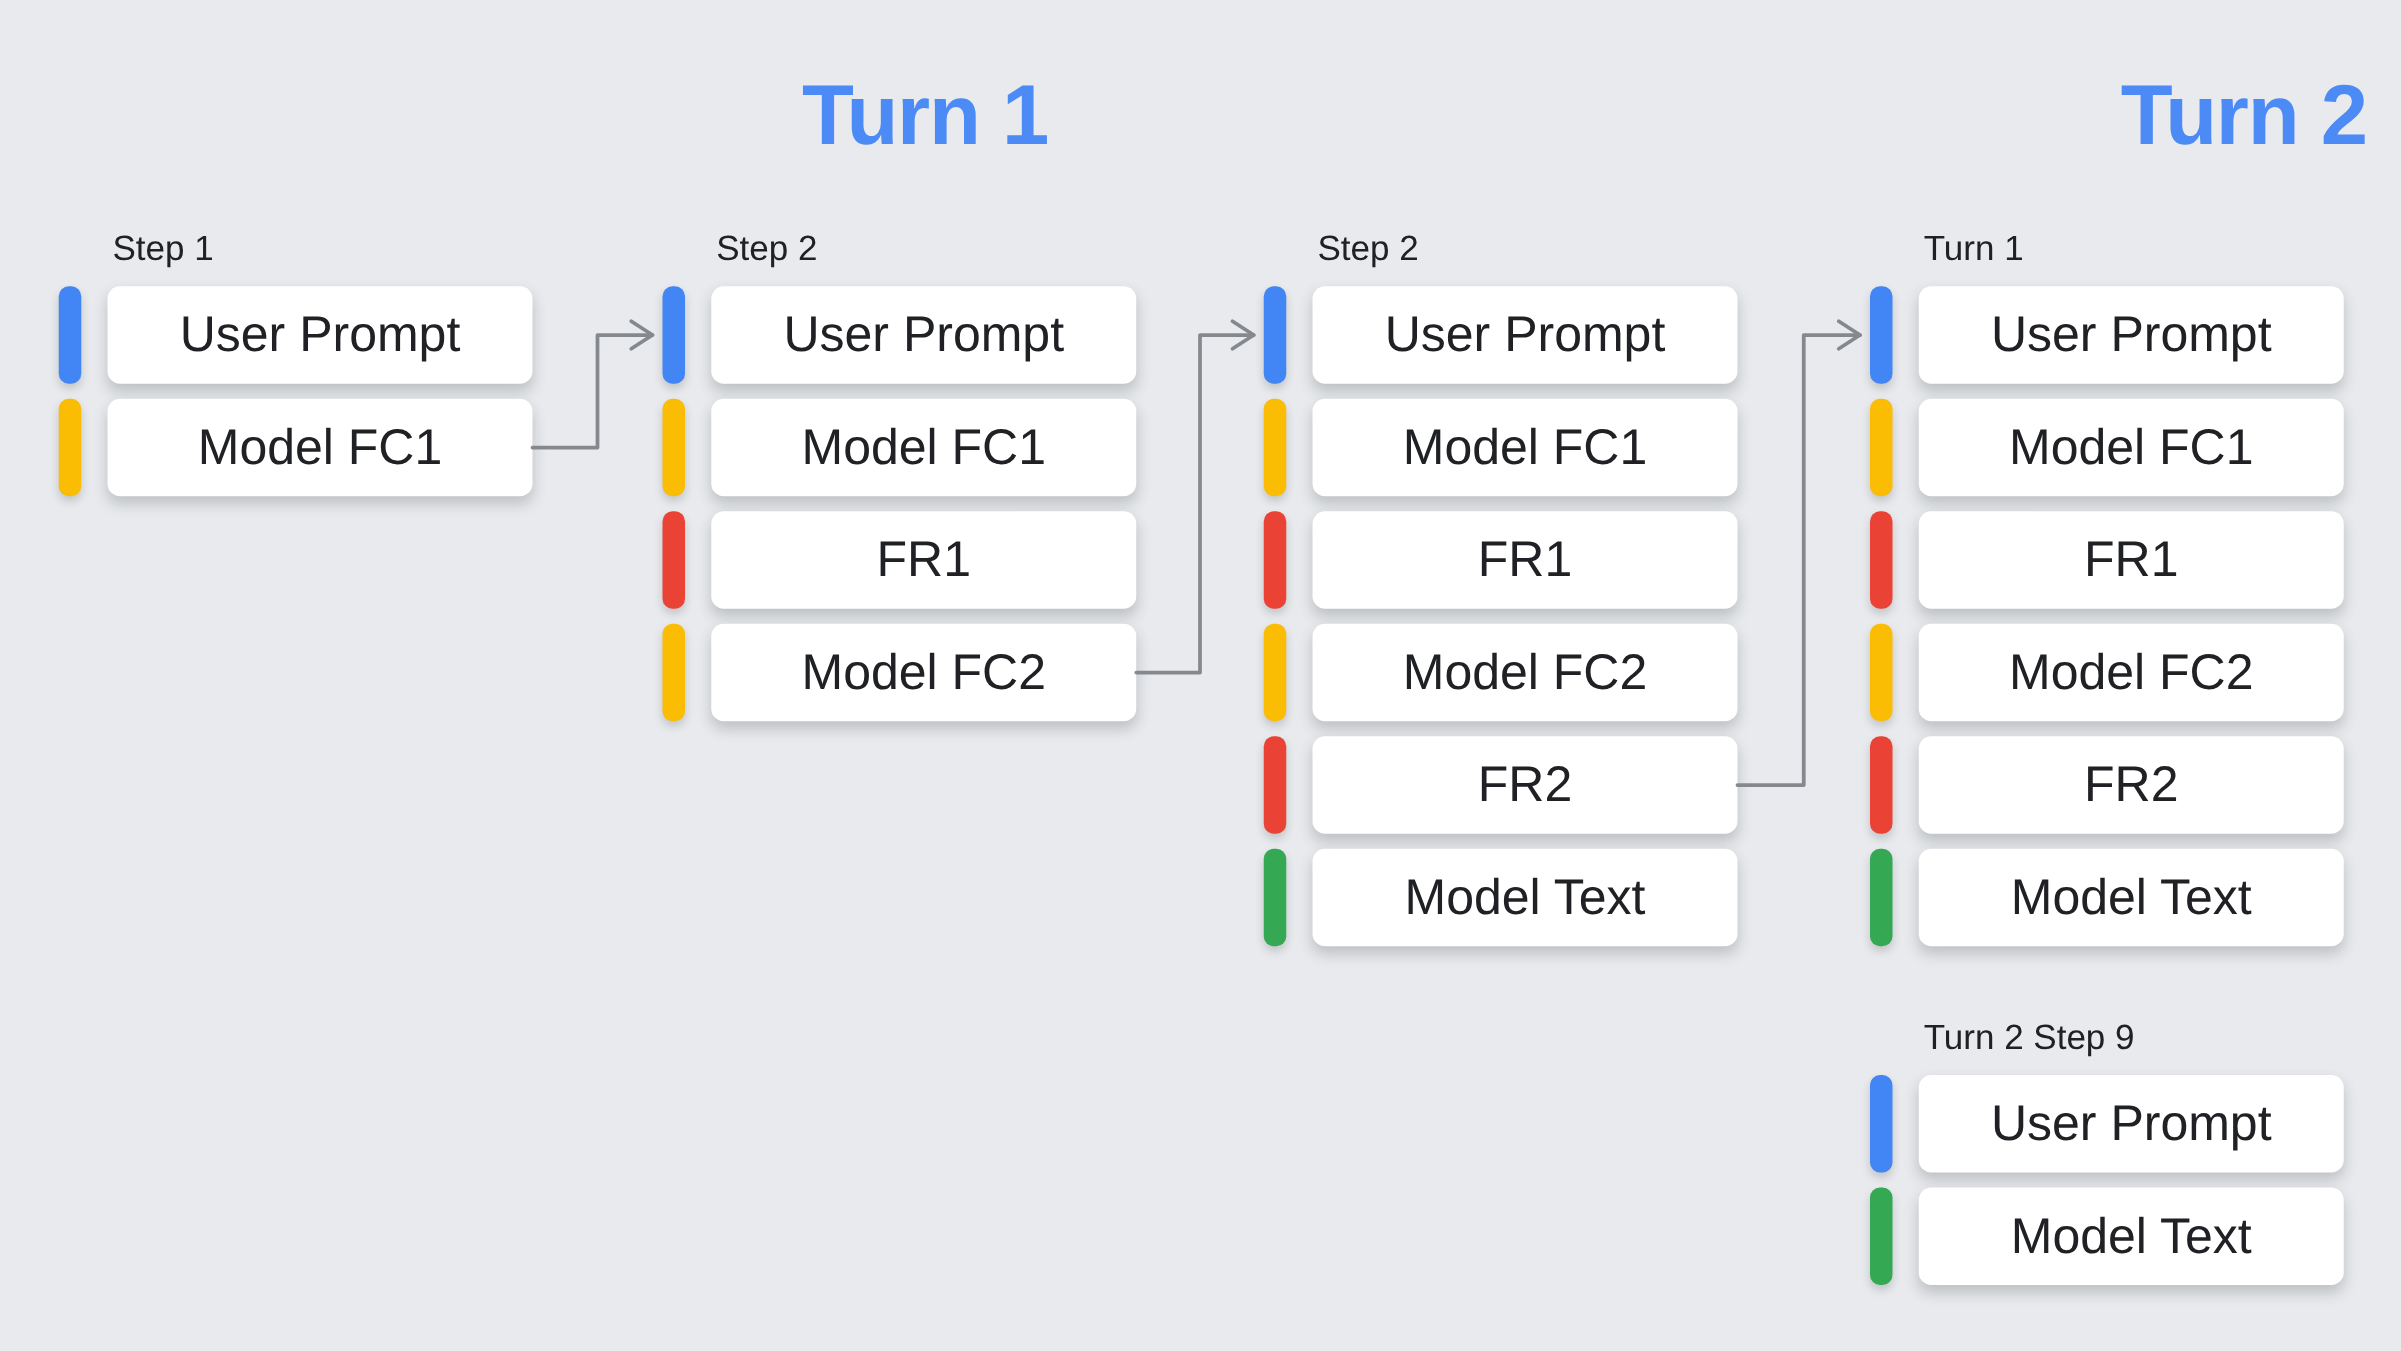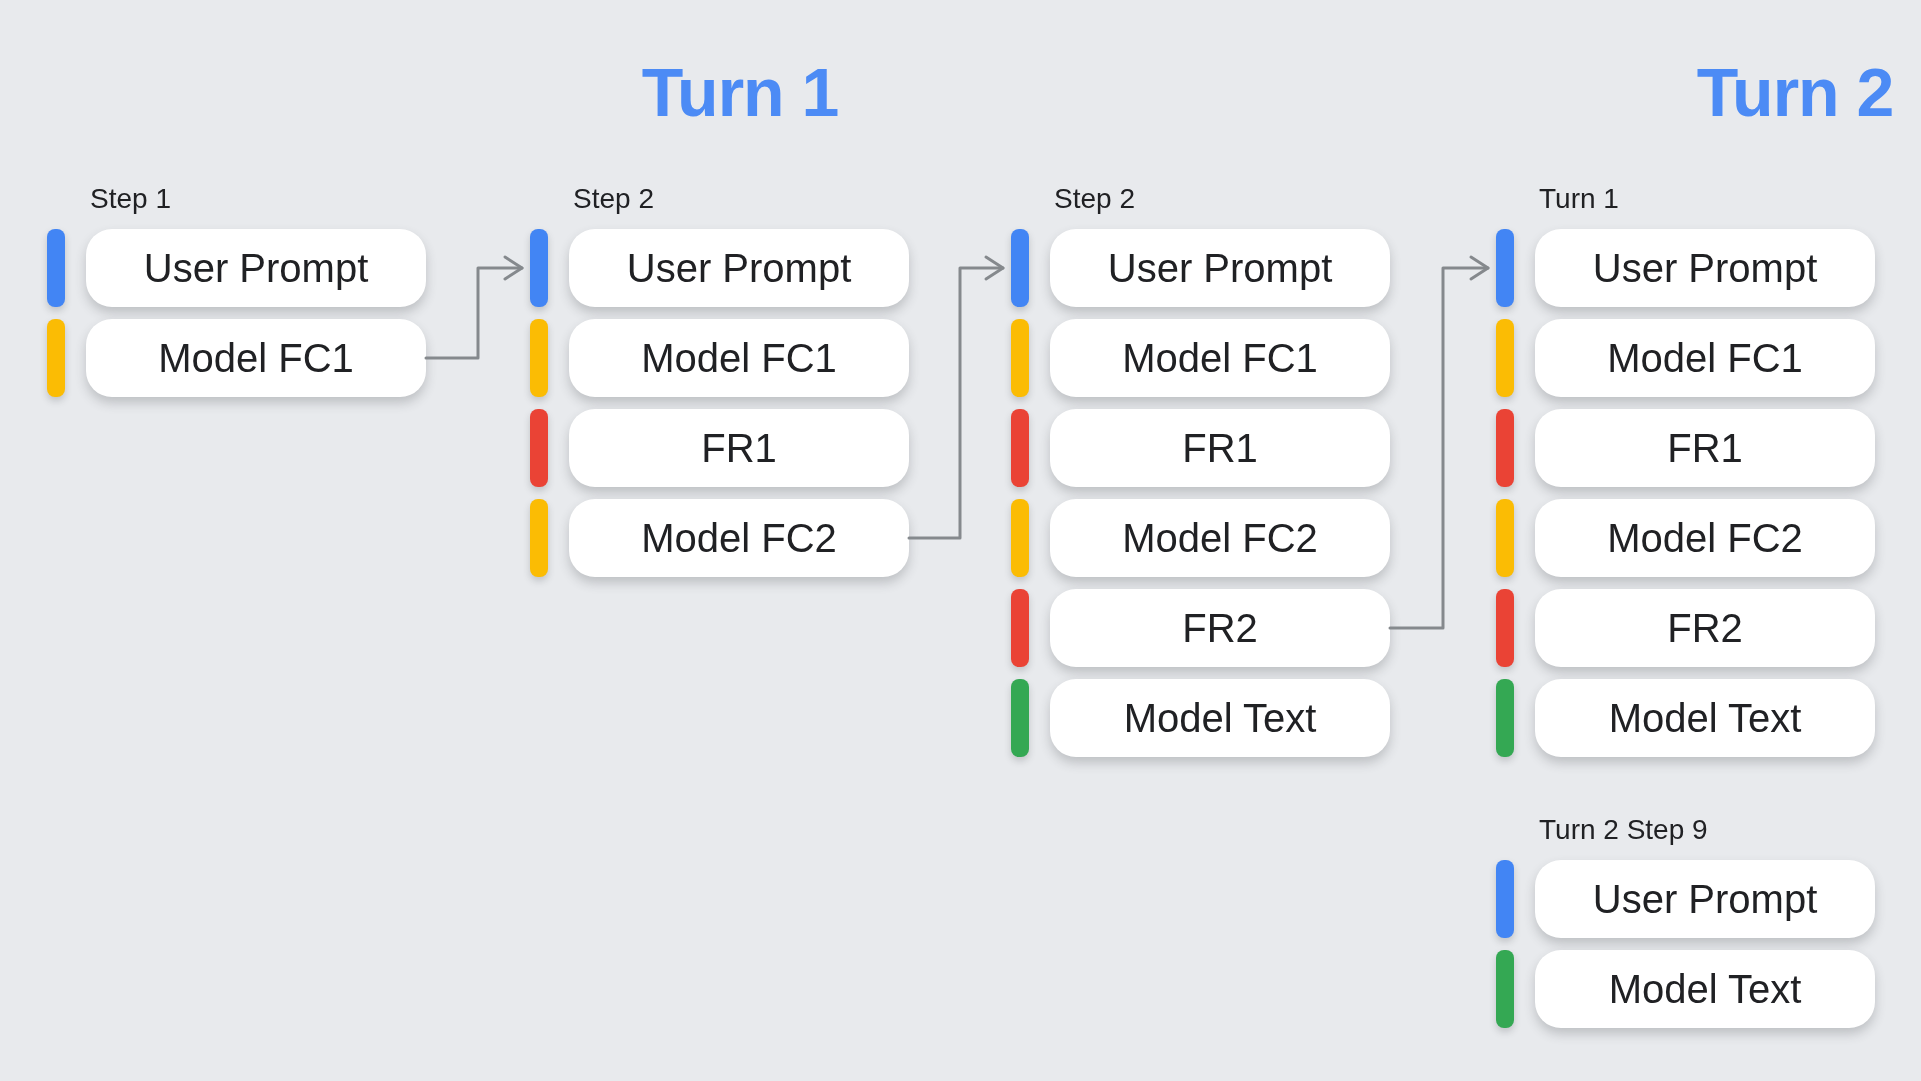--- a/index.html
+++ b/index.html
@@ -18,21 +18,21 @@
   .col-label{
     position:absolute;font-size:28px;line-height:30px;
     color:var(--label-text,#202124);white-space:nowrap;
   }
   .bar{
     position:absolute;width:18px;height:78px;border-radius:8px;
     box-shadow:0 4px 7px rgba(60,64,67,0.22);
   }
   .card{
     position:absolute;width:340px;height:78px;
-    background:var(--card,#FFFFFF);border-radius:26px;
+    background:var(--card,#FFFFFF);border-radius:10px;
     box-shadow:0 6px 11px rgba(60,64,67,0.24);
     display:flex;align-items:center;justify-content:center;
     font-size:40px;color:var(--card-text,#202124);white-space:nowrap;
   }
   #arrow-layer{position:absolute;left:0;top:0;width:1921px;height:1081px;pointer-events:none;}
   #arrow-layer polyline,#arrow-layer path{
     fill:none;stroke:var(--arrow,#85898D);stroke-width:3;
     stroke-linejoin:round;stroke-linecap:round;
   }
 </style>

